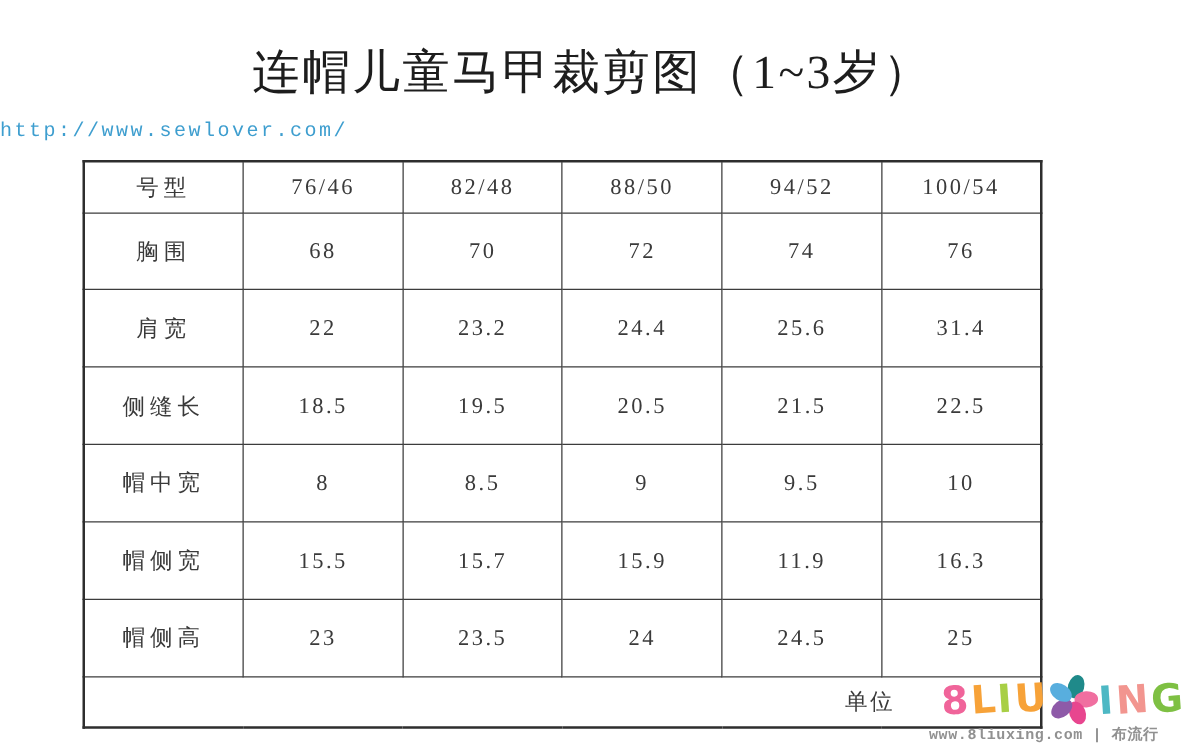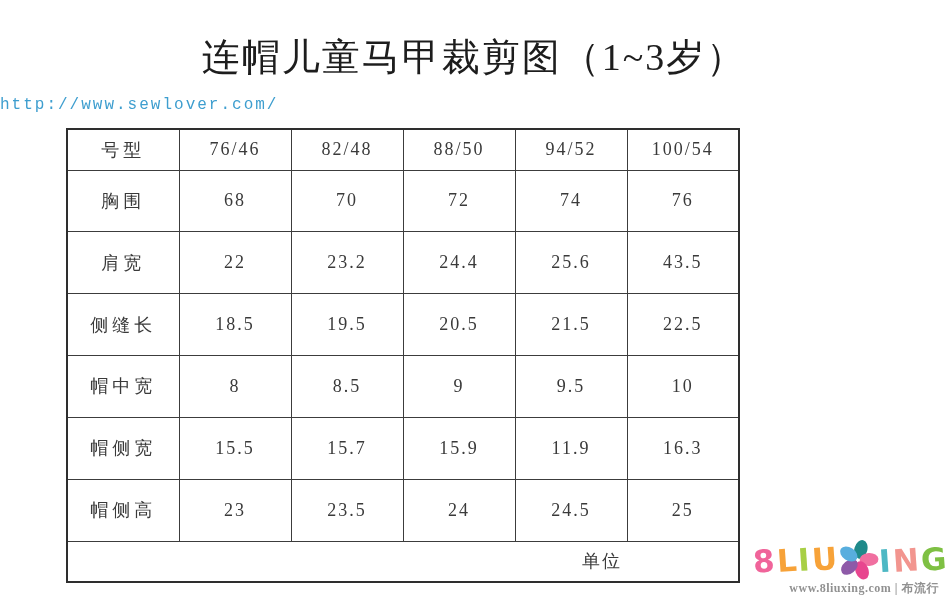--- a/index.html
+++ b/index.html
@@ -29,21 +29,21 @@
     font-size: 16px;
     color: #3e9ecf;
     letter-spacing: 2px;
     text-decoration: none;
     display: block;
   }
   table.size-table {
     position: absolute;
     left: 66px;
     top: 128px;
-    width: 674px;
+    width: 768px;
     height: 455px;
     border-collapse: collapse;
     table-layout: fixed;
     border: 2px solid #2e2e2e;
   }
   table.size-table td {
     border: 1px solid #3c3c3c;
     text-align: center;
     vertical-align: middle;
     font-size: 18px;
@@ -73,26 +73,26 @@
     font-family: "DejaVu Sans", "Liberation Sans", sans-serif;
     font-weight: bold;
     font-size: 31px;
     letter-spacing: 0px;
     line-height: 1;
   }
   .logo-row span { display: inline-block; transform: rotate(-2deg); margin: 0 1px; }
   .flower-icon { width: 42px; height: 42px; margin: 0 -2px; flex: 0 0 auto; }
   .site-line {
     margin-top: 1px;
-    font-family: Liberation Serif, serif;
+    font-family: Liberation Mono, monospace;
     font-size: 12px;
     font-weight: bold;
     color: #919191;
     letter-spacing: 0.5px;
-    padding-right: 9px;
+    padding-right: 21px;
   }
 </style>
 </head>
 <body>
 
 <div class="page">
 
   <h1 class="page-title">连帽儿童马甲裁剪图（1~3岁）</h1>
 
   <a class="source-url" href="#">http://www.sewlover.com/</a>
@@ -116,21 +116,21 @@
           <td>72</td>
           <td>74</td>
           <td>76</td>
         </tr>
         <tr>
           <td class="label-cell">肩宽</td>
           <td>22</td>
           <td>23.2</td>
           <td>24.4</td>
           <td>25.6</td>
-          <td>43.5</td>
+          <td>31.4</td>
         </tr>
         <tr>
           <td class="label-cell">侧缝长</td>
           <td>18.5</td>
           <td>19.5</td>
           <td>20.5</td>
           <td>21.5</td>
           <td>22.5</td>
         </tr>
         <tr>

